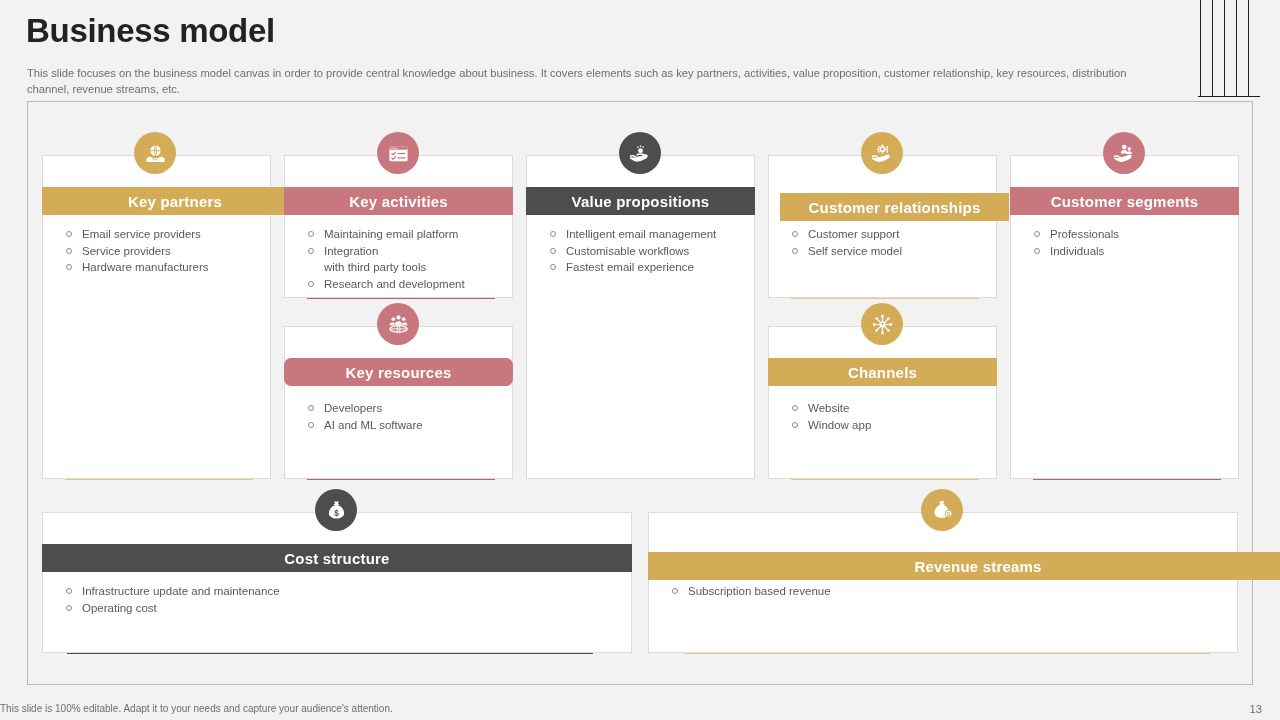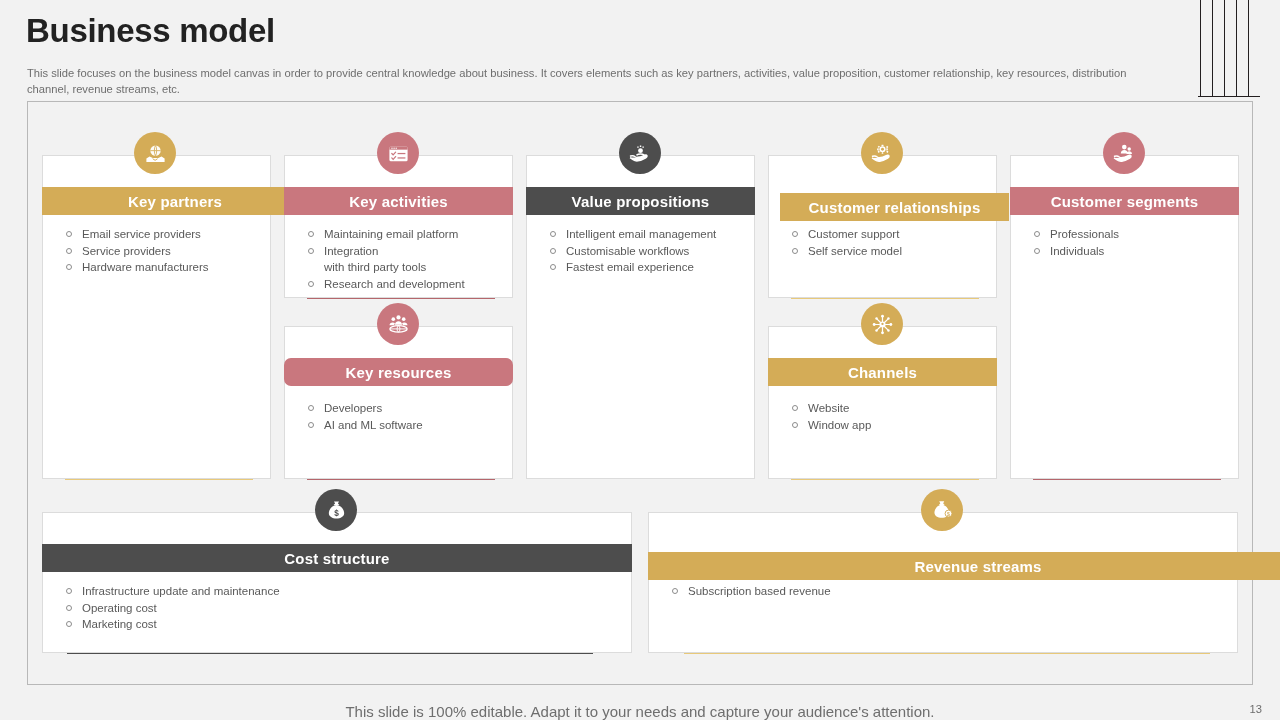--- a/index.html
+++ b/index.html
@@ -66,22 +66,22 @@
   
   .icon-badge {
     position: absolute; width: 42px; height: 42px; border-radius: 50%;
     display: flex; align-items: center; justify-content: center;
     z-index: 5;
   }
   .icon-badge svg { width: 23px; height: 23px; fill: #ffffff; }
 
   
   .footer-note {
-    position: absolute; left: 0; top: 703px; width: 1280px; text-align: center;
-    font-size: 15px; color: #6e6e6e;
+    position: absolute; left: 0; top: 703px; width: 1280px; text-align: left;
+    font-size: 10px; color: #6e6e6e;
   }
   .page-num {
     position: absolute; right: 18px; top: 703px;
     font-size: 11.2px; color: #6e6e6e;
   }
 </style>
 </head>
 <body>
 
 <div class="slide">
@@ -234,21 +234,20 @@
           </g>
           <circle cx="12" cy="11.4" r="1.2" fill="#d4ac57"></circle>
         </svg>
       </div>
       <div class="accent-bar" style="left: 67px; top: 651px; width: 526px; background: rgb(77, 77, 77);"></div>
       <div class="card" style="left: 42px; top: 512px; width: 590px; height: 141px;"></div>
       <div class="card-head" style="left: 42px; top: 544px; width: 590px; height: 28px; background: rgb(77, 77, 77); position: absolute;">Cost structure</div>
       <ul class="card-list" style="left: 42px; top: 577px; width: 590px; position: absolute;">
         <li><span class="bullet"></span><span>Infrastructure update and maintenance</span></li>
         <li><span class="bullet"></span><span>Operating cost</span></li>
-        <li><span class="bullet"></span><span>Marketing cost</span></li>
       </ul>
       <div class="icon-badge" style="left: 315px; top: 489px; background: rgb(77, 77, 77);">
         <svg viewBox="0 0 24 24">
           <path d="M9.4 2.6h5.2l-1.1 2.2 1.6 1.4-3.1.6-3.1-.6 1.6-1.4z" fill="#fff"></path>
           <path d="M12 6.3c4.3 0 8 4.6 8 8.6 0 3.4-3.6 5.5-8 5.5s-8-2.1-8-5.5c0-4 3.7-8.6 8-8.6z" fill="#fff"></path>
           <text x="12" y="17.3" font-family="Liberation Sans, sans-serif" font-size="8.6" font-weight="bold" fill="#4d4d4d" text-anchor="middle">$</text>
         </svg>
       </div>
       <div class="accent-bar" style="left: 684px; top: 651px; width: 526px; background: rgb(232, 201, 122);"></div>
       <div class="card" style="left: 648px; top: 512px; width: 590px; height: 141px;"></div>

